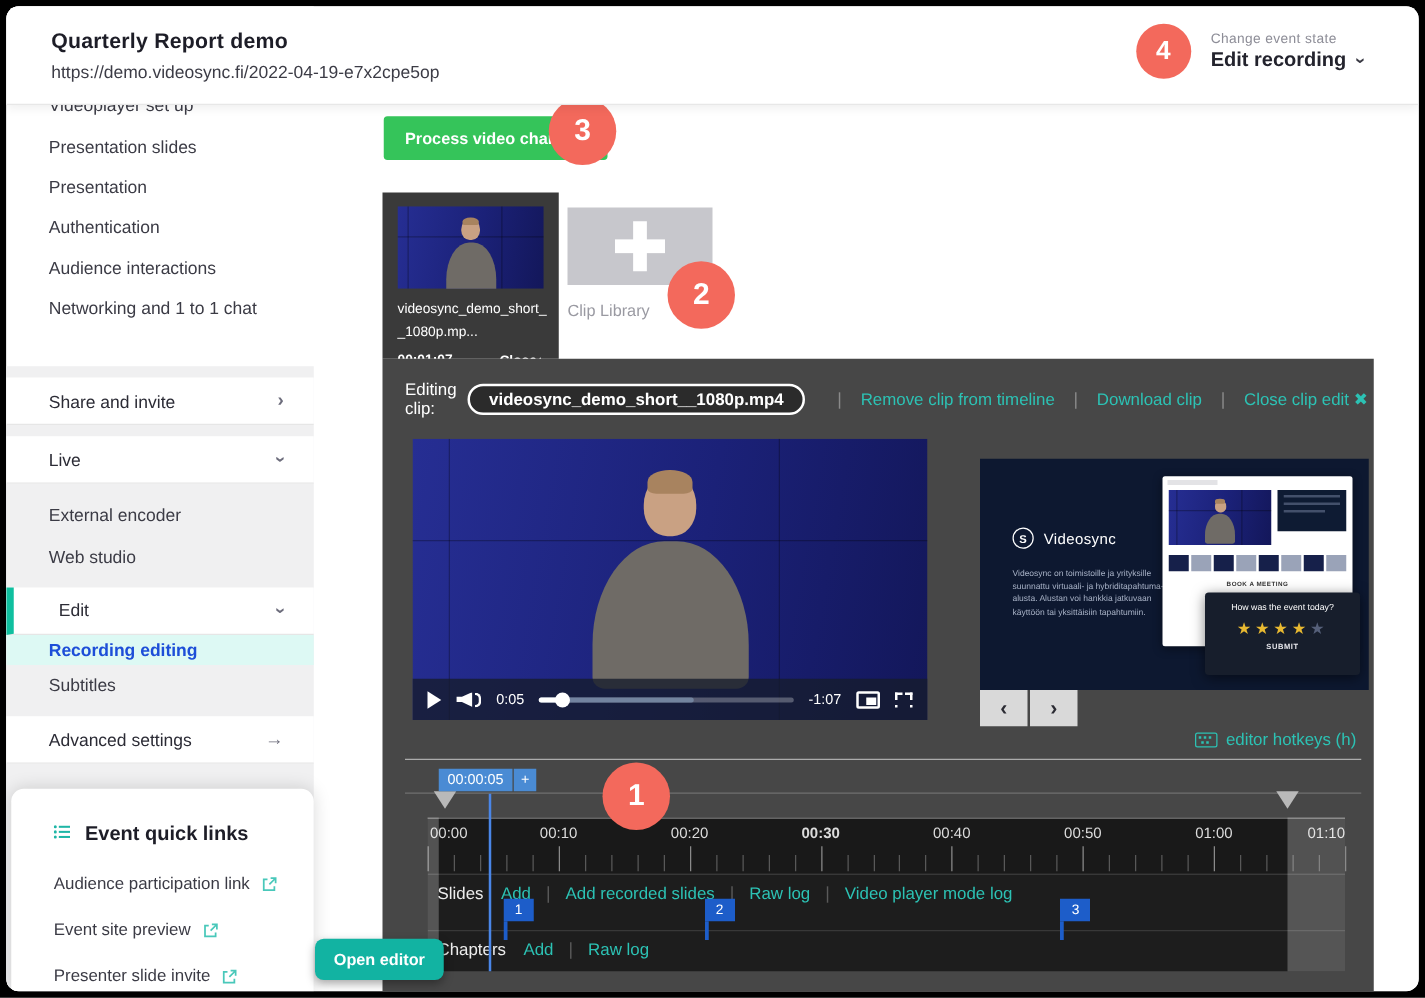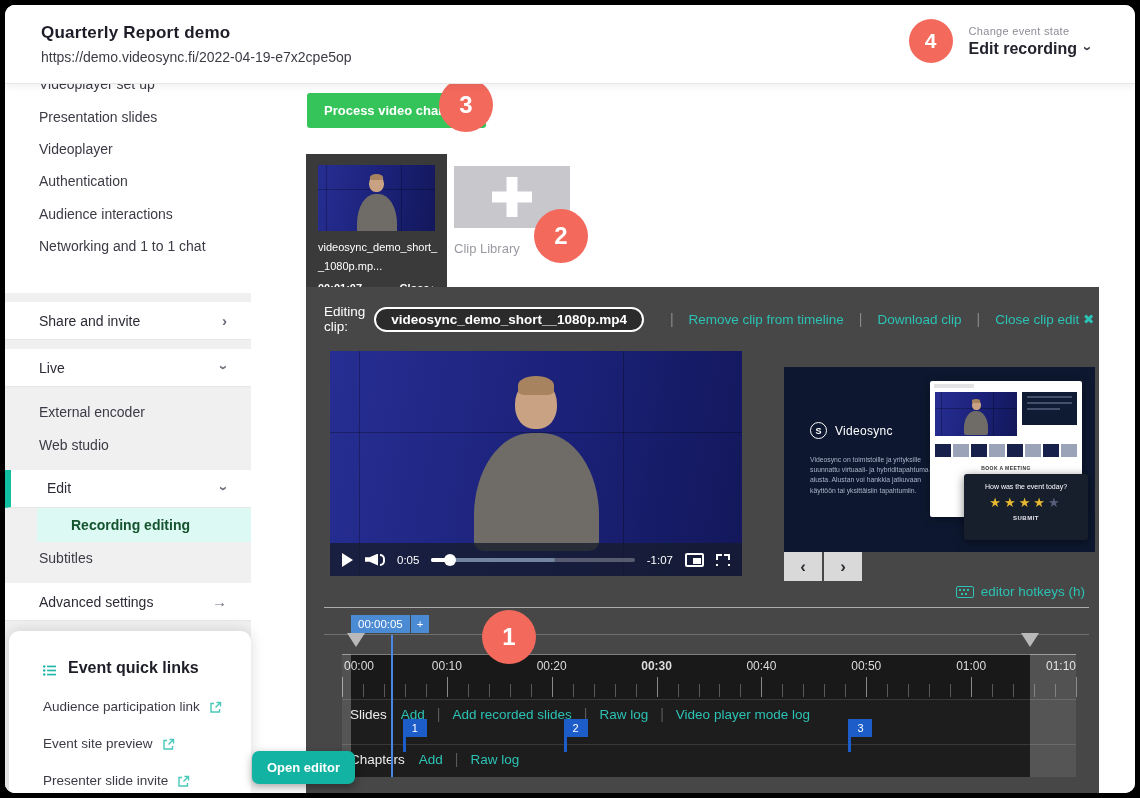--- a/index.html
+++ b/index.html
@@ -22,24 +22,24 @@
   .sidebar { position:absolute; left:0; top:0; bottom:0; width:246px; background:#fff; z-index:10; }
   .side-list { position:absolute; left:0; top:63px; right:0; }
   .side-item { height:32.4px; display:flex; align-items:center; padding-left:34px; font-size:14px; color:#3b3b45; }
   .side-mid { position:absolute; left:0; top:288px; right:0; bottom:0; background:#f0f0f1; }
   .card { background:#fff; height:38px; display:flex; align-items:center; justify-content:space-between; padding:0 24px 0 34px;
           font-size:14px; color:#2b2b35; border-bottom:1px solid #e6e6e6; position:relative; }
   .card .right-ic { color:#6d6d7c; font-size:15px; font-weight:bold; }
   .gap8 { height:9px; }
   .plain { height:32.4px; display:flex; align-items:center; padding-left:34px; font-size:14px; color:#3b3b45; }
   .edit-card { border-left:6px solid #0fbf9f; padding-left:36px; }
-  .active-item { background:#ddf9f4; height:34px; font-weight:bold; color:#14532d;margin-left:32px; }
+  .active-item { background:#ddf9f4; height:24px; font-weight:bold; color:#1d4ed8; }
   .quick-card { position:absolute; left:4px; right:0; top:338px; bottom:0; background:#fff; border-radius:10px 10px 0 0;
                 box-shadow:0 0 14px rgba(0,0,0,.15); padding-top:28px; }
-  .quick-title { display:flex; align-items:flex-end; gap:12px; padding-left:34px; font-size:16px; font-weight:bold; color:#1d1d27; }
+  .quick-title { display:flex; align-items:flex-start; gap:12px; padding-left:34px; font-size:16px; font-weight:bold; color:#1d1d27; }
   .quick-link { display:flex; align-items:flex-end; gap:9px; padding-left:34px; margin-top:22px; font-size:13.5px; color:#3b3b45; }
   .ext-ic { width:13px; height:13px; flex:0 0 13px; }
 
   .open-editor { position:absolute; left:247px; top:746px; z-index:60; background:#12b3a2; color:#fff; border:none;
                  font-family:inherit; font-size:13px; font-weight:bold; padding:9px 15px; border-radius:7px;
                  box-shadow:0 3px 8px rgba(0,0,0,.35); }
 
   
   .main { position:absolute; left:246px; top:79px; right:0; bottom:0; background:#fff; }
   .process-btn { position:absolute; left:56px; top:9px; background:#35c45a; border:none; color:#fff; font-family:inherit;
@@ -163,21 +163,21 @@
 </style>
 </head>
 <body>
 
 <div class="window">
 
   <aside class="sidebar">
     <div class="side-list">
       <div class="side-item">Videoplayer set up</div>
       <div class="side-item">Presentation slides</div>
-      <div class="side-item">Videoplayer</div>
+      <div class="side-item">Presentation</div>
       <div class="side-item">Authentication</div>
       <div class="side-item">Audience interactions</div>
       <div class="side-item">Networking and 1 to 1 chat</div>
     </div>
     <div class="side-mid">
       <div class="gap8"></div>
       <div class="card">
         <span>Share and invite</span>
         <span class="right-ic">›</span>
       </div>

